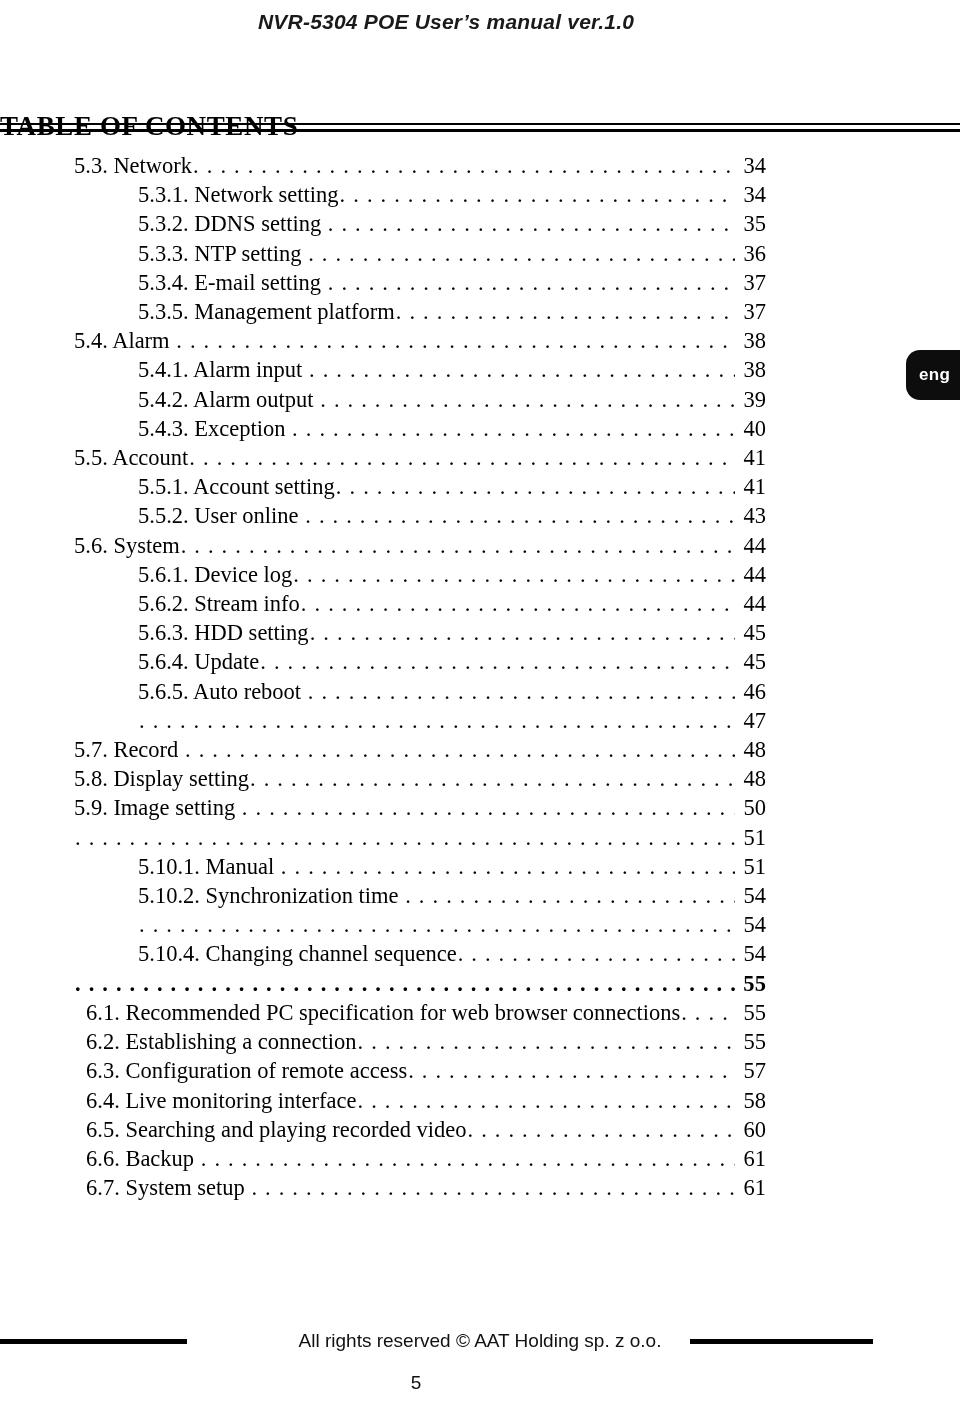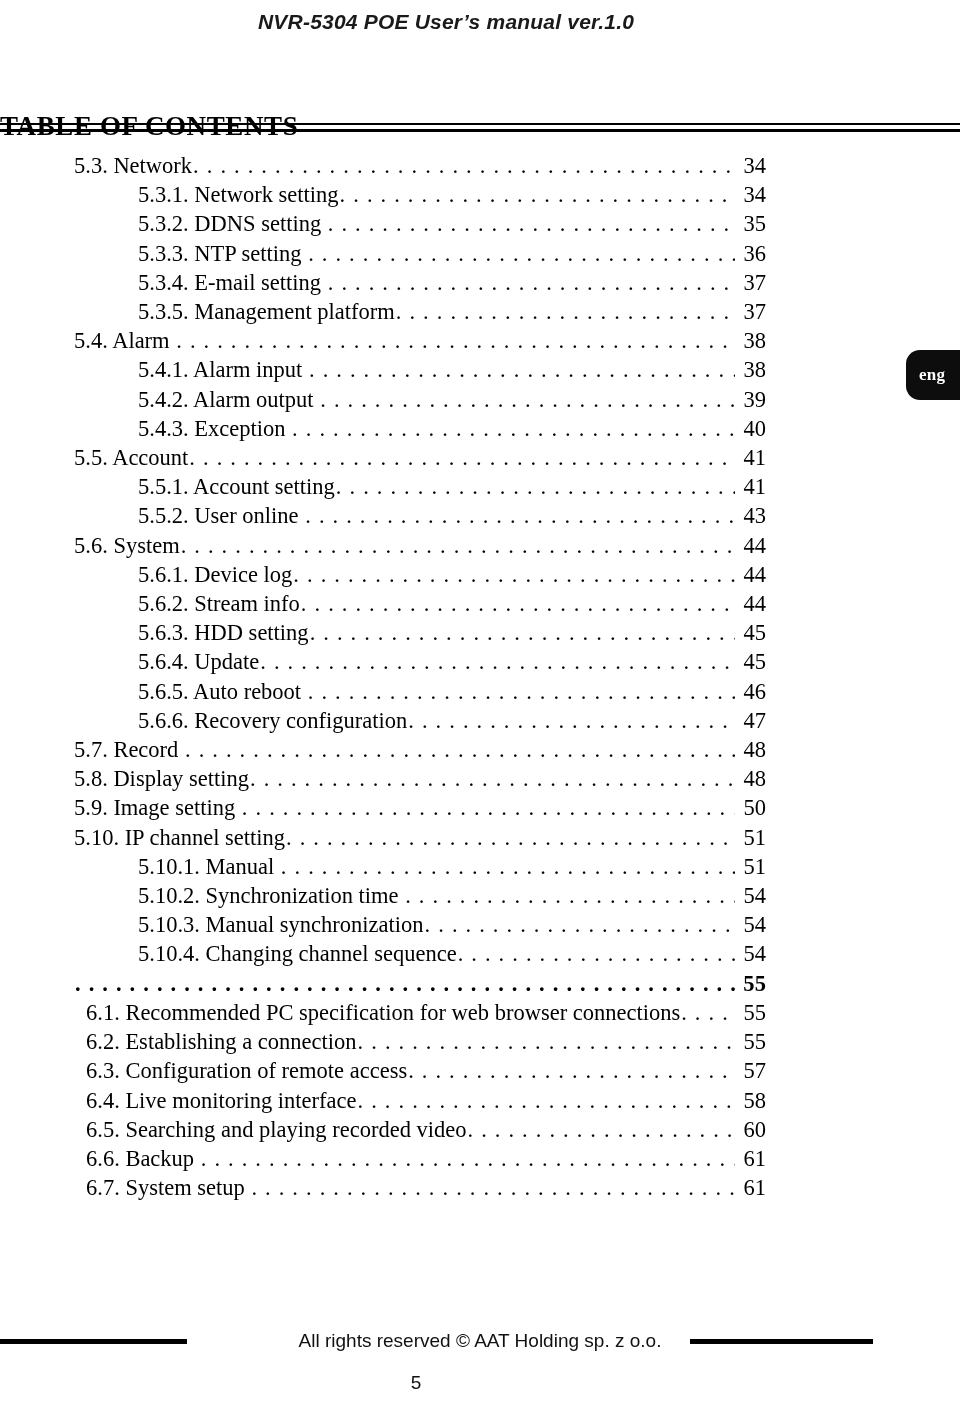--- a/index.html
+++ b/index.html
@@ -74,21 +74,21 @@
     background: #0d0d0d;
     border-radius: 14px 0 0 14px;
     display: flex;
     align-items: center;
     justify-content: flex-start;
     padding-left: 13px;
     box-sizing: border-box;
   }
   .eng-badge span {
     color: #ffffff;
-    font-family: Liberation Serif, serif;
+    font-family: Liberation Sans, sans-serif;
     font-weight: 700;
     font-size: 17px;
     letter-spacing: 0.3px;
   }
 
   
   .toc {
     position: absolute;
     left: 74px;
     top: 151px;
@@ -269,56 +269,53 @@
         <span class="label">5.6.4. Update</span>
         <span class="leader">. . . . . . . . . . . . . . . . . . . . . . . . . . . . . . . . . . . . . . . . . . . . . . . . . . . . . . . . . . . . . . . . . . . . . . . . . . . . . . . . . . . . . . . . . . . . . . . . . . . . . . . . . . . . . . . . . . . . . . . . . . . . . . . . . . . . . . . . . . . . . . . . . . . . . . . . . . . . . . . . . . . . . . . . . . . . . . . . . . . . . . . . . . . . . . . . . . . . . . .</span>
         <span class="page-num">45</span>
       </div>
       <div class="toc-entry lvl2">
         <span class="label sp">5.6.5. Auto reboot</span>
         <span class="leader">. . . . . . . . . . . . . . . . . . . . . . . . . . . . . . . . . . . . . . . . . . . . . . . . . . . . . . . . . . . . . . . . . . . . . . . . . . . . . . . . . . . . . . . . . . . . . . . . . . . . . . . . . . . . . . . . . . . . . . . . . . . . . . . . . . . . . . . . . . . . . . . . . . . . . . . . . . . . . . . . . . . . . . . . . . . . . . . . . . . . . . . . . . . . . . . . . . . . . . .</span>
         <span class="page-num">46</span>
       </div>
       <div class="toc-entry lvl2">
-        <span class="label">5.6.6. Recovery configuration</span>
         <span class="leader">. . . . . . . . . . . . . . . . . . . . . . . . . . . . . . . . . . . . . . . . . . . . . . . . . . . . . . . . . . . . . . . . . . . . . . . . . . . . . . . . . . . . . . . . . . . . . . . . . . . . . . . . . . . . . . . . . . . . . . . . . . . . . . . . . . . . . . . . . . . . . . . . . . . . . . . . . . . . . . . . . . . . . . . . . . . . . . . . . . . . . . . . . . . . . . . . . . . . . . .</span>
         <span class="page-num">47</span>
       </div>
       <div class="toc-entry lvl1">
         <span class="label sp">5.7. Record</span>
         <span class="leader">. . . . . . . . . . . . . . . . . . . . . . . . . . . . . . . . . . . . . . . . . . . . . . . . . . . . . . . . . . . . . . . . . . . . . . . . . . . . . . . . . . . . . . . . . . . . . . . . . . . . . . . . . . . . . . . . . . . . . . . . . . . . . . . . . . . . . . . . . . . . . . . . . . . . . . . . . . . . . . . . . . . . . . . . . . . . . . . . . . . . . . . . . . . . . . . . . . . . . . .</span>
         <span class="page-num">48</span>
       </div>
       <div class="toc-entry lvl1">
         <span class="label">5.8. Display setting</span>
         <span class="leader">. . . . . . . . . . . . . . . . . . . . . . . . . . . . . . . . . . . . . . . . . . . . . . . . . . . . . . . . . . . . . . . . . . . . . . . . . . . . . . . . . . . . . . . . . . . . . . . . . . . . . . . . . . . . . . . . . . . . . . . . . . . . . . . . . . . . . . . . . . . . . . . . . . . . . . . . . . . . . . . . . . . . . . . . . . . . . . . . . . . . . . . . . . . . . . . . . . . . . . .</span>
         <span class="page-num">48</span>
       </div>
       <div class="toc-entry lvl1">
         <span class="label sp">5.9. Image setting</span>
         <span class="leader">. . . . . . . . . . . . . . . . . . . . . . . . . . . . . . . . . . . . . . . . . . . . . . . . . . . . . . . . . . . . . . . . . . . . . . . . . . . . . . . . . . . . . . . . . . . . . . . . . . . . . . . . . . . . . . . . . . . . . . . . . . . . . . . . . . . . . . . . . . . . . . . . . . . . . . . . . . . . . . . . . . . . . . . . . . . . . . . . . . . . . . . . . . . . . . . . . . . . . . .</span>
         <span class="page-num">50</span>
       </div>
       <div class="toc-entry lvl1">
-        <span class="label">5.10. IP channel setting</span>
         <span class="leader">. . . . . . . . . . . . . . . . . . . . . . . . . . . . . . . . . . . . . . . . . . . . . . . . . . . . . . . . . . . . . . . . . . . . . . . . . . . . . . . . . . . . . . . . . . . . . . . . . . . . . . . . . . . . . . . . . . . . . . . . . . . . . . . . . . . . . . . . . . . . . . . . . . . . . . . . . . . . . . . . . . . . . . . . . . . . . . . . . . . . . . . . . . . . . . . . . . . . . . .</span>
         <span class="page-num">51</span>
       </div>
       <div class="toc-entry lvl2">
         <span class="label sp">5.10.1. Manual</span>
         <span class="leader">. . . . . . . . . . . . . . . . . . . . . . . . . . . . . . . . . . . . . . . . . . . . . . . . . . . . . . . . . . . . . . . . . . . . . . . . . . . . . . . . . . . . . . . . . . . . . . . . . . . . . . . . . . . . . . . . . . . . . . . . . . . . . . . . . . . . . . . . . . . . . . . . . . . . . . . . . . . . . . . . . . . . . . . . . . . . . . . . . . . . . . . . . . . . . . . . . . . . . . .</span>
         <span class="page-num">51</span>
       </div>
       <div class="toc-entry lvl2">
         <span class="label sp">5.10.2. Synchronization time</span>
         <span class="leader">. . . . . . . . . . . . . . . . . . . . . . . . . . . . . . . . . . . . . . . . . . . . . . . . . . . . . . . . . . . . . . . . . . . . . . . . . . . . . . . . . . . . . . . . . . . . . . . . . . . . . . . . . . . . . . . . . . . . . . . . . . . . . . . . . . . . . . . . . . . . . . . . . . . . . . . . . . . . . . . . . . . . . . . . . . . . . . . . . . . . . . . . . . . . . . . . . . . . . . .</span>
         <span class="page-num">54</span>
       </div>
       <div class="toc-entry lvl2">
-        <span class="label">5.10.3. Manual synchronization</span>
         <span class="leader">. . . . . . . . . . . . . . . . . . . . . . . . . . . . . . . . . . . . . . . . . . . . . . . . . . . . . . . . . . . . . . . . . . . . . . . . . . . . . . . . . . . . . . . . . . . . . . . . . . . . . . . . . . . . . . . . . . . . . . . . . . . . . . . . . . . . . . . . . . . . . . . . . . . . . . . . . . . . . . . . . . . . . . . . . . . . . . . . . . . . . . . . . . . . . . . . . . . . . . .</span>
         <span class="page-num">54</span>
       </div>
       <div class="toc-entry lvl2">
         <span class="label">5.10.4. Changing channel sequence</span>
         <span class="leader">. . . . . . . . . . . . . . . . . . . . . . . . . . . . . . . . . . . . . . . . . . . . . . . . . . . . . . . . . . . . . . . . . . . . . . . . . . . . . . . . . . . . . . . . . . . . . . . . . . . . . . . . . . . . . . . . . . . . . . . . . . . . . . . . . . . . . . . . . . . . . . . . . . . . . . . . . . . . . . . . . . . . . . . . . . . . . . . . . . . . . . . . . . . . . . . . . . . . . . .</span>
         <span class="page-num">54</span>
       </div>
       <div class="toc-entry lvl1 bold">
         <span class="leader">. . . . . . . . . . . . . . . . . . . . . . . . . . . . . . . . . . . . . . . . . . . . . . . . . . . . . . . . . . . . . . . . . . . . . . . . . . . . . . . . . . . . . . . . . . . . . . . . . . . . . . . . . . . . . . . . . . . . . . . . . . . . . . . . . . . . . . . . . . . . . . . . . . . . . . . . . . . . . . . . . . . . . . . . . . . . . . . . . . . . . . . . . . . . . . . . . . . . . . .</span>

